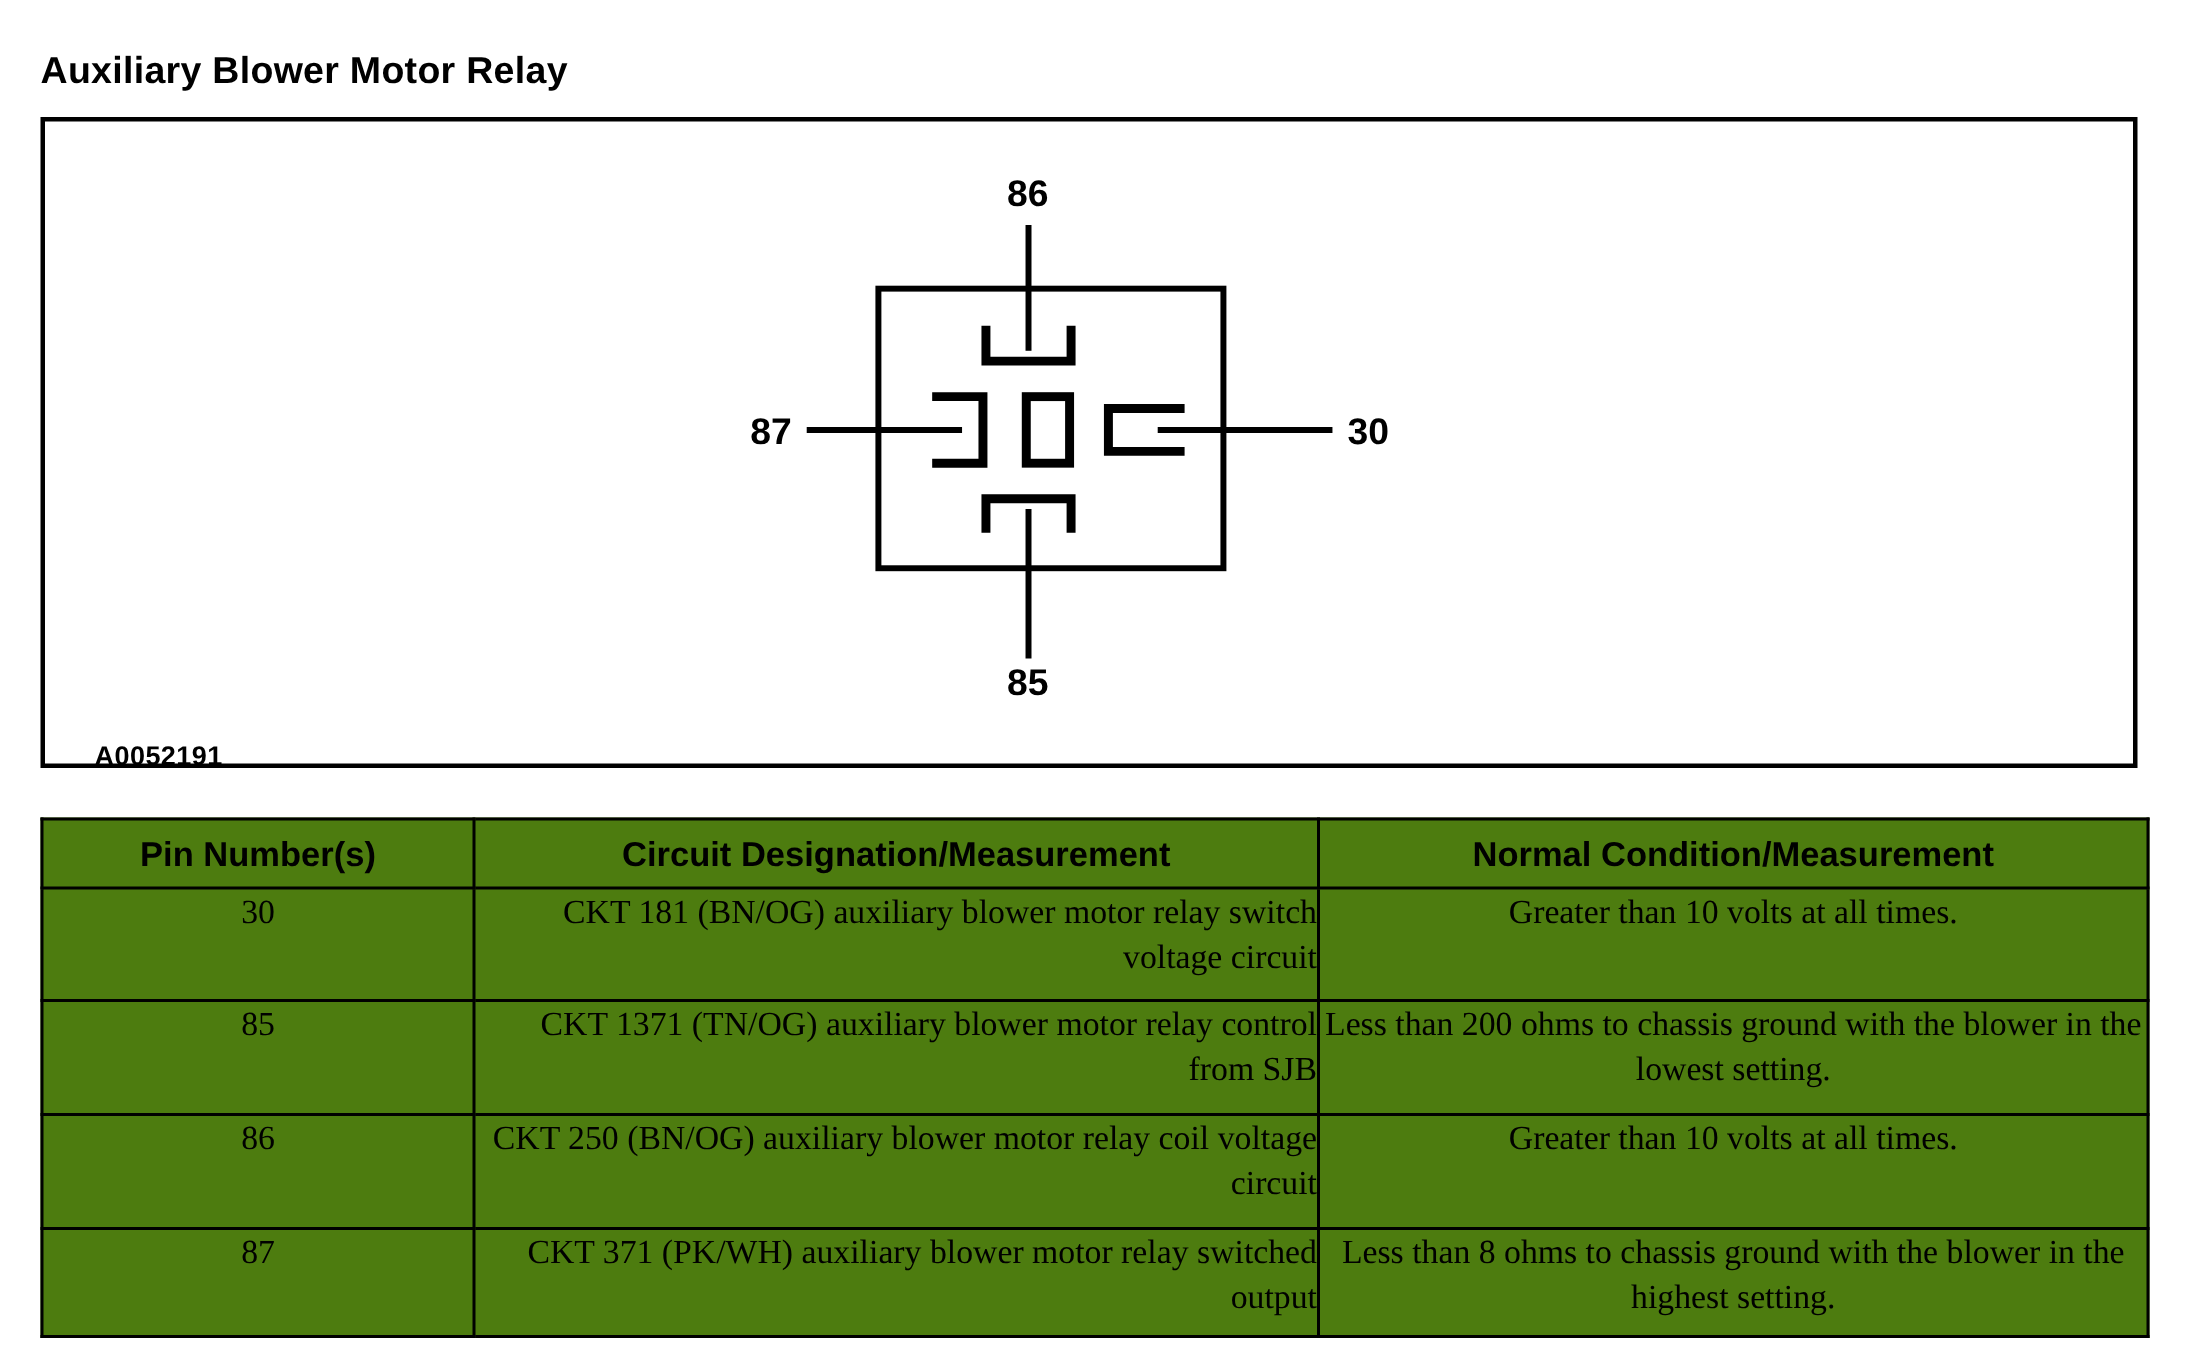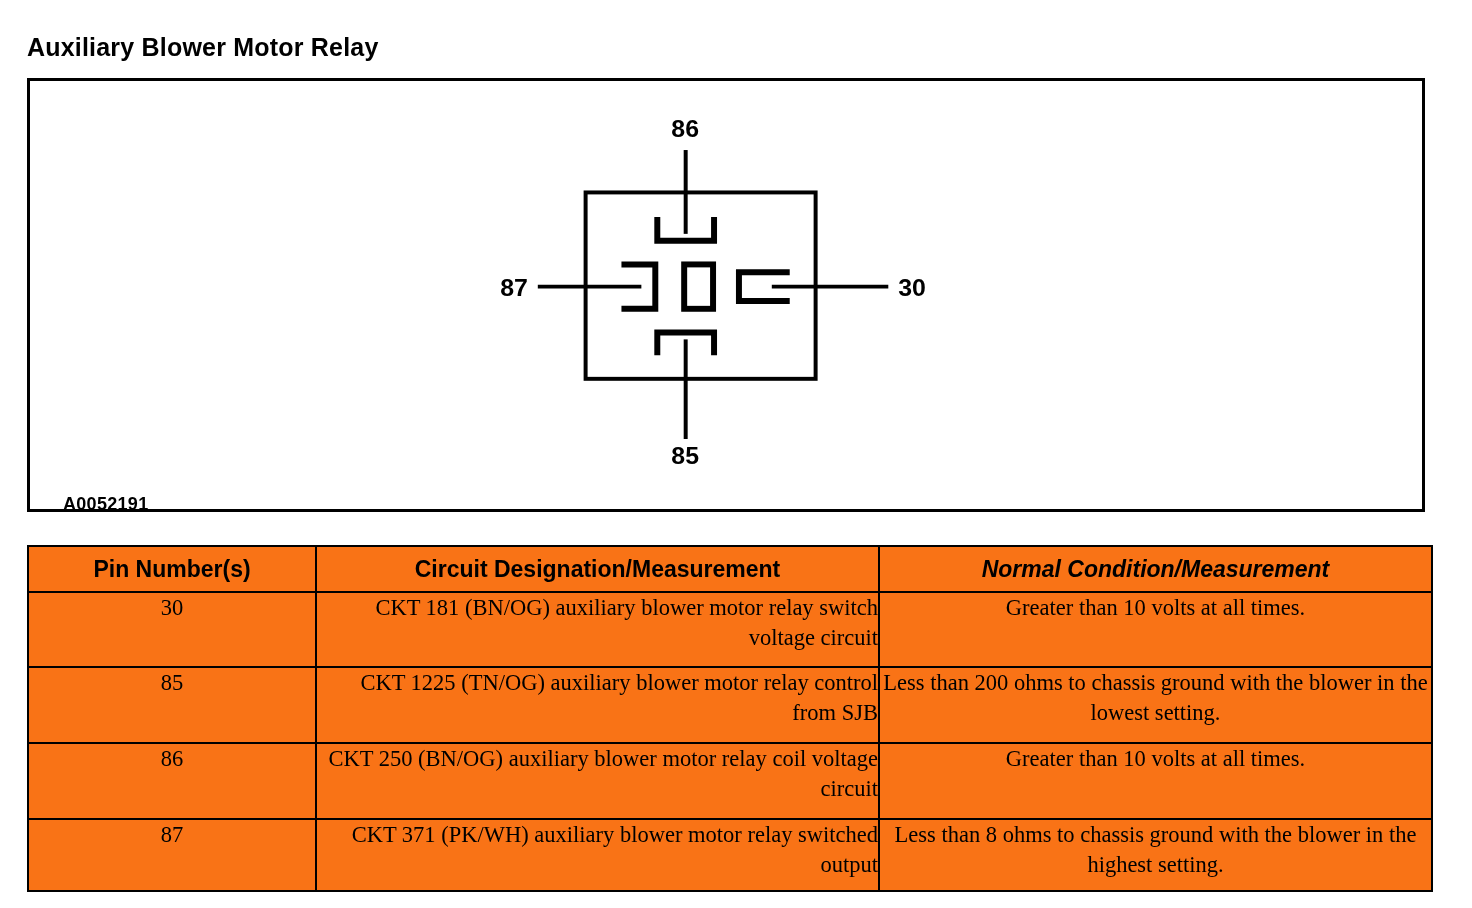--- a/index.html
+++ b/index.html
@@ -71,21 +71,21 @@
     left: 27px;
     top: 545px;
     width: 1398px;
     height: 343px;
   }
   table.pin-table {
     width: 100%;
     height: 100%;
     border-collapse: collapse;
     table-layout: fixed;
-    background: #f97316;
+    background: #4d7c0f;
   }
   table.pin-table th,
   table.pin-table td {
     border: 2px solid #000000;
     padding: 0;
     vertical-align: top;
   }
   
   table.pin-table thead th {
     height: 44px;
@@ -98,21 +98,21 @@
     white-space: nowrap;
   }
   
   table.pin-table tbody td {
     font-family: "Liberation Serif", "DejaVu Serif", serif;
     font-size: 22.5px;
     line-height: 30px;
   }
   .col-pin   { width: 286px; }
   .col-desc  { width: 561px; }
-  .col-cond  { width: 551px; font-style: italic; }
+  .col-cond  { width: 551px; }
 
   .cell-pin {
     text-align: center;
     padding-top: 11px;
   }
   .cell-desc {
     text-align: right;
     padding: 11px 12px 0 12px;
   }
   .cell-cond {
@@ -173,21 +173,21 @@
       </tr>
     </thead>
     <tbody>
       <tr class="row-h-1">
         <td class="cell-pin">30</td>
         <td class="cell-desc">CKT 181 (BN/OG) auxiliary blower motor relay switch voltage circuit</td>
         <td class="cell-cond">Greater than 10 volts at all times.</td>
       </tr>
       <tr class="row-h-2">
         <td class="cell-pin">85</td>
-        <td class="cell-desc">CKT 1225 (TN/OG) auxiliary blower motor relay control from SJB</td>
+        <td class="cell-desc">CKT 1371 (TN/OG) auxiliary blower motor relay control from SJB</td>
         <td class="cell-cond">Less than 200 ohms to chassis ground with the blower in the lowest setting.</td>
       </tr>
       <tr class="row-h-3">
         <td class="cell-pin">86</td>
         <td class="cell-desc">CKT 250 (BN/OG) auxiliary blower motor relay coil voltage circuit</td>
         <td class="cell-cond">Greater than 10 volts at all times.</td>
       </tr>
       <tr class="row-h-4">
         <td class="cell-pin">87</td>
         <td class="cell-desc">CKT 371 (PK/WH) auxiliary blower motor relay switched output</td>

